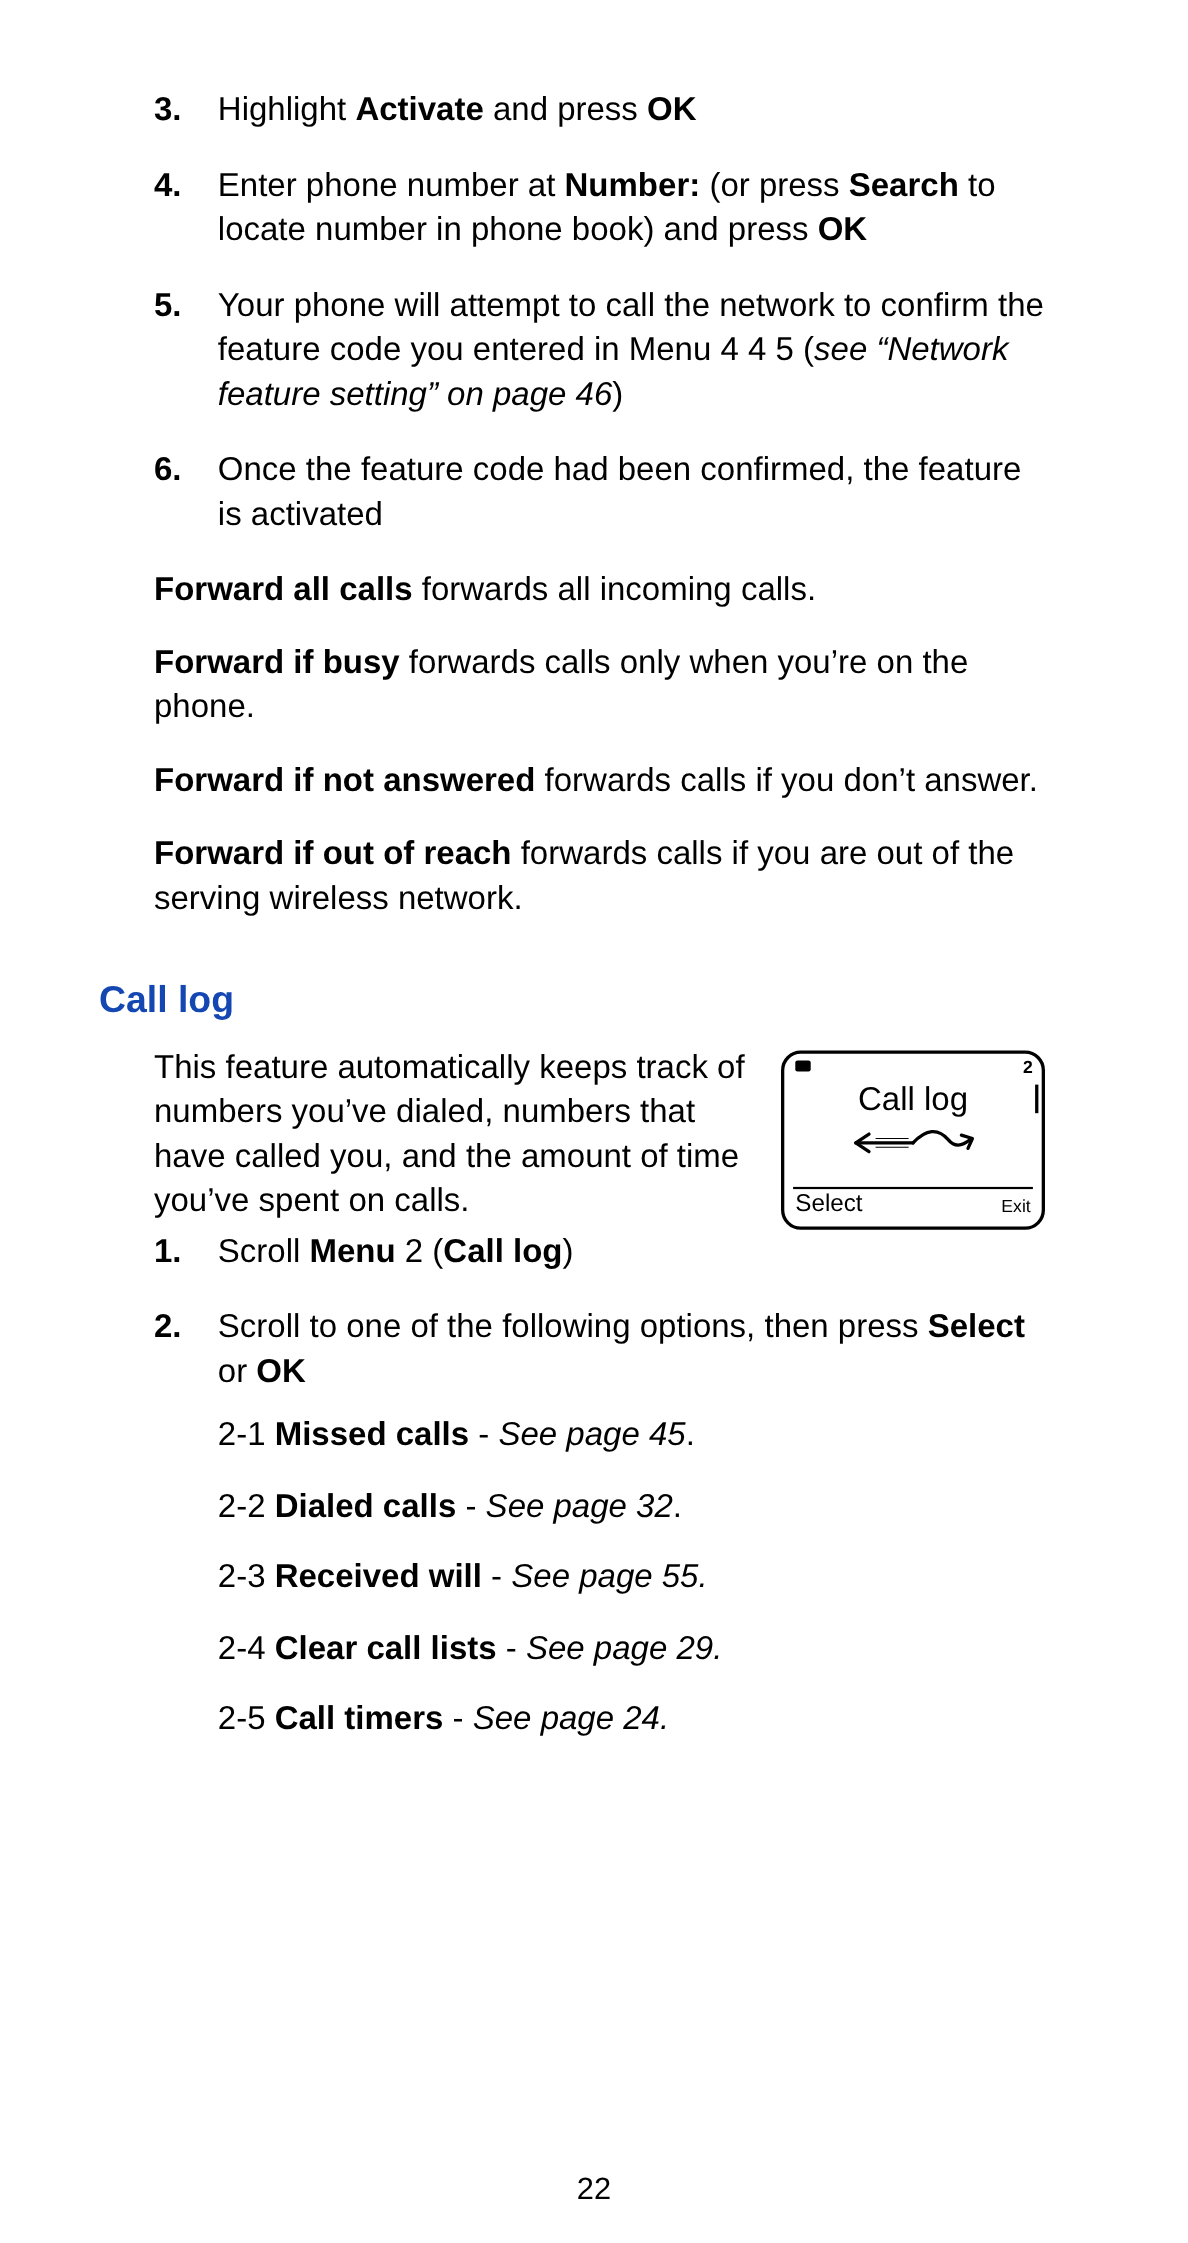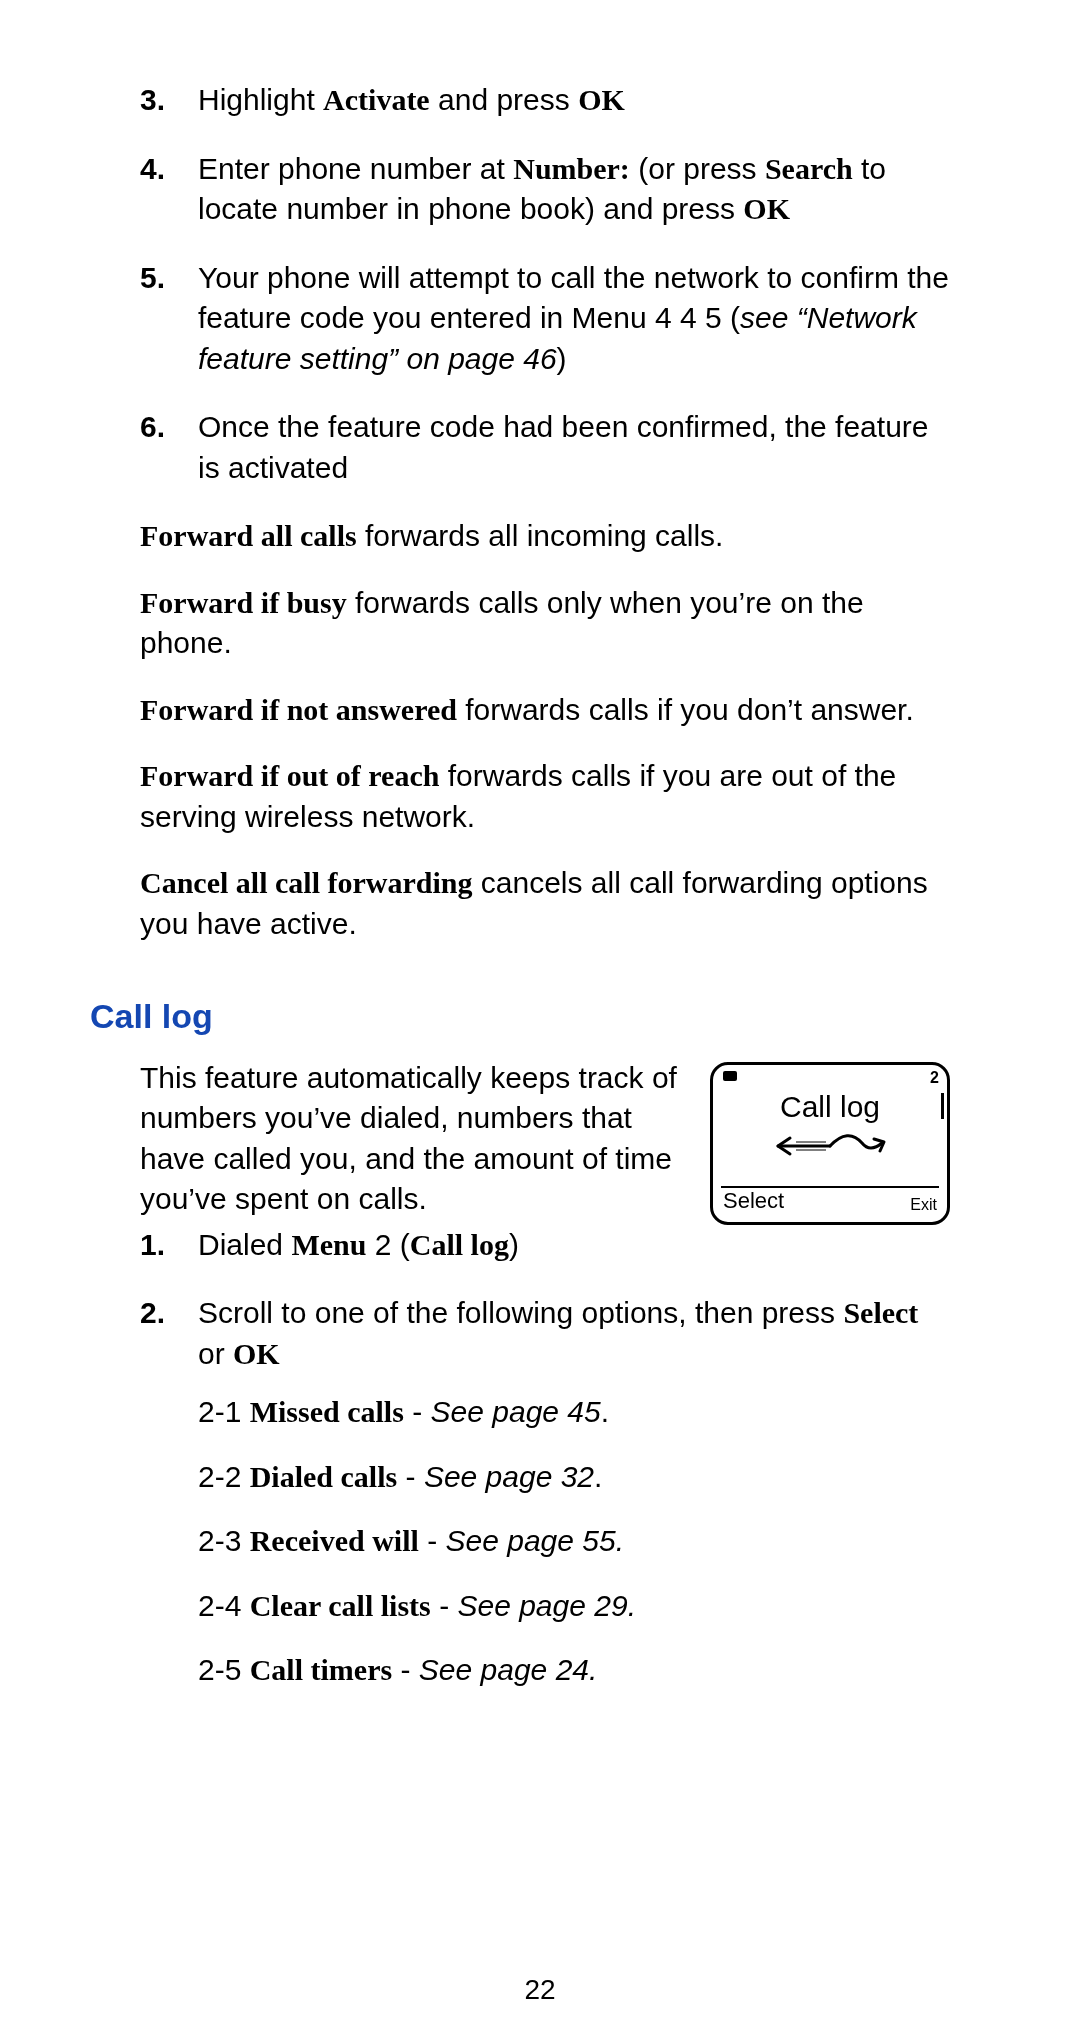--- a/index.html
+++ b/index.html
@@ -33,21 +33,21 @@
     display: flex;
     margin-bottom: 28px;
   }
   ol.steps > li > .num {
     flex: 0 0 58px;
     font-weight: bold;
   }
   ol.steps > li > .txt {
     flex: 1 1 auto;
   }
-  .b { font-weight: bold; font-family: Liberation Serif, serif; }
+  .b { font-weight: bold; }
   .i { font-style: italic; }
   .subhead {
     font-weight: bold;
     color: #7a7a7a;
     margin-top: 40px;
     margin-bottom: 18px;
     font-size: 31px;
   }
   .sec-title {
     font-weight: bold;
@@ -164,21 +164,20 @@
           <div class="num">6.</div>
           <div class="txt"><span>Once the feature code had been confirmed, the feature is activated</span></div>
         </li>
       </ol>
 
     <div id="cfo-paras">
         <p class="para"><span class="b">Forward all calls</span><span> forwards all incoming calls.</span></p>
         <p class="para"><span class="b">Forward if busy</span><span> forwards calls only when you’re on the phone.</span></p>
         <p class="para"><span class="b">Forward if not answered</span><span> forwards calls if you don’t answer.</span></p>
         <p class="para"><span class="b">Forward if out of reach</span><span> forwards calls if you are out of the serving wireless network.</span></p>
-        <p class="para"><span class="b">Cancel all call forwarding</span><span> cancels all call forwarding options you have active.</span></p>
       </div>
 
     <div class="sec-title">Call log</div>
 
     <div class="two-col">
       <div class="left">
         <p class="para" style="margin-bottom:0">This feature automatically keeps track of numbers you’ve dialed, numbers that have called you, and the amount of time you’ve spent on calls.</p>
       </div>
       <div class="screen">
         <div class="top-left-dot"></div>
@@ -201,21 +200,21 @@
         </div>
         <div class="divider"></div>
         <div class="sk-left">Select</div>
         <div class="sk-right">Exit</div>
       </div>
     </div>
 
     <ol class="steps" id="ucl-steps">
         <li>
           <div class="num">1.</div>
-          <div class="txt"><span>Dialed </span><span class="b">Menu</span><span> 2 (</span><span class="b">Call log</span><span>)</span></div>
+          <div class="txt"><span>Scroll </span><span class="b">Menu</span><span> 2 (</span><span class="b">Call log</span><span>)</span></div>
         </li>
         <li>
           <div class="num">2.</div>
           <div class="txt"><span>Scroll to one of the following options, then press </span><span class="b">Select</span><span> or </span><span class="b">OK</span><div class="sub-items">
               <div class="row"><span>2-1 </span><span class="b">Missed calls</span><span> - </span><span class="i">See page 45</span><span>.</span></div>
               <div class="row"><span>2-2 </span><span class="b">Dialed calls</span><span> - </span><span class="i">See page 32</span><span>.</span></div>
               <div class="row"><span>2-3 </span><span class="b">Received will</span><span> - </span><span class="i">See page 55.</span></div>
               <div class="row"><span>2-4 </span><span class="b">Clear call lists</span><span> - </span><span class="i">See page 29.</span></div>
               <div class="row"><span>2-5 </span><span class="b">Call timers</span><span> - </span><span class="i">See page 24.</span></div>
             </div></div>

